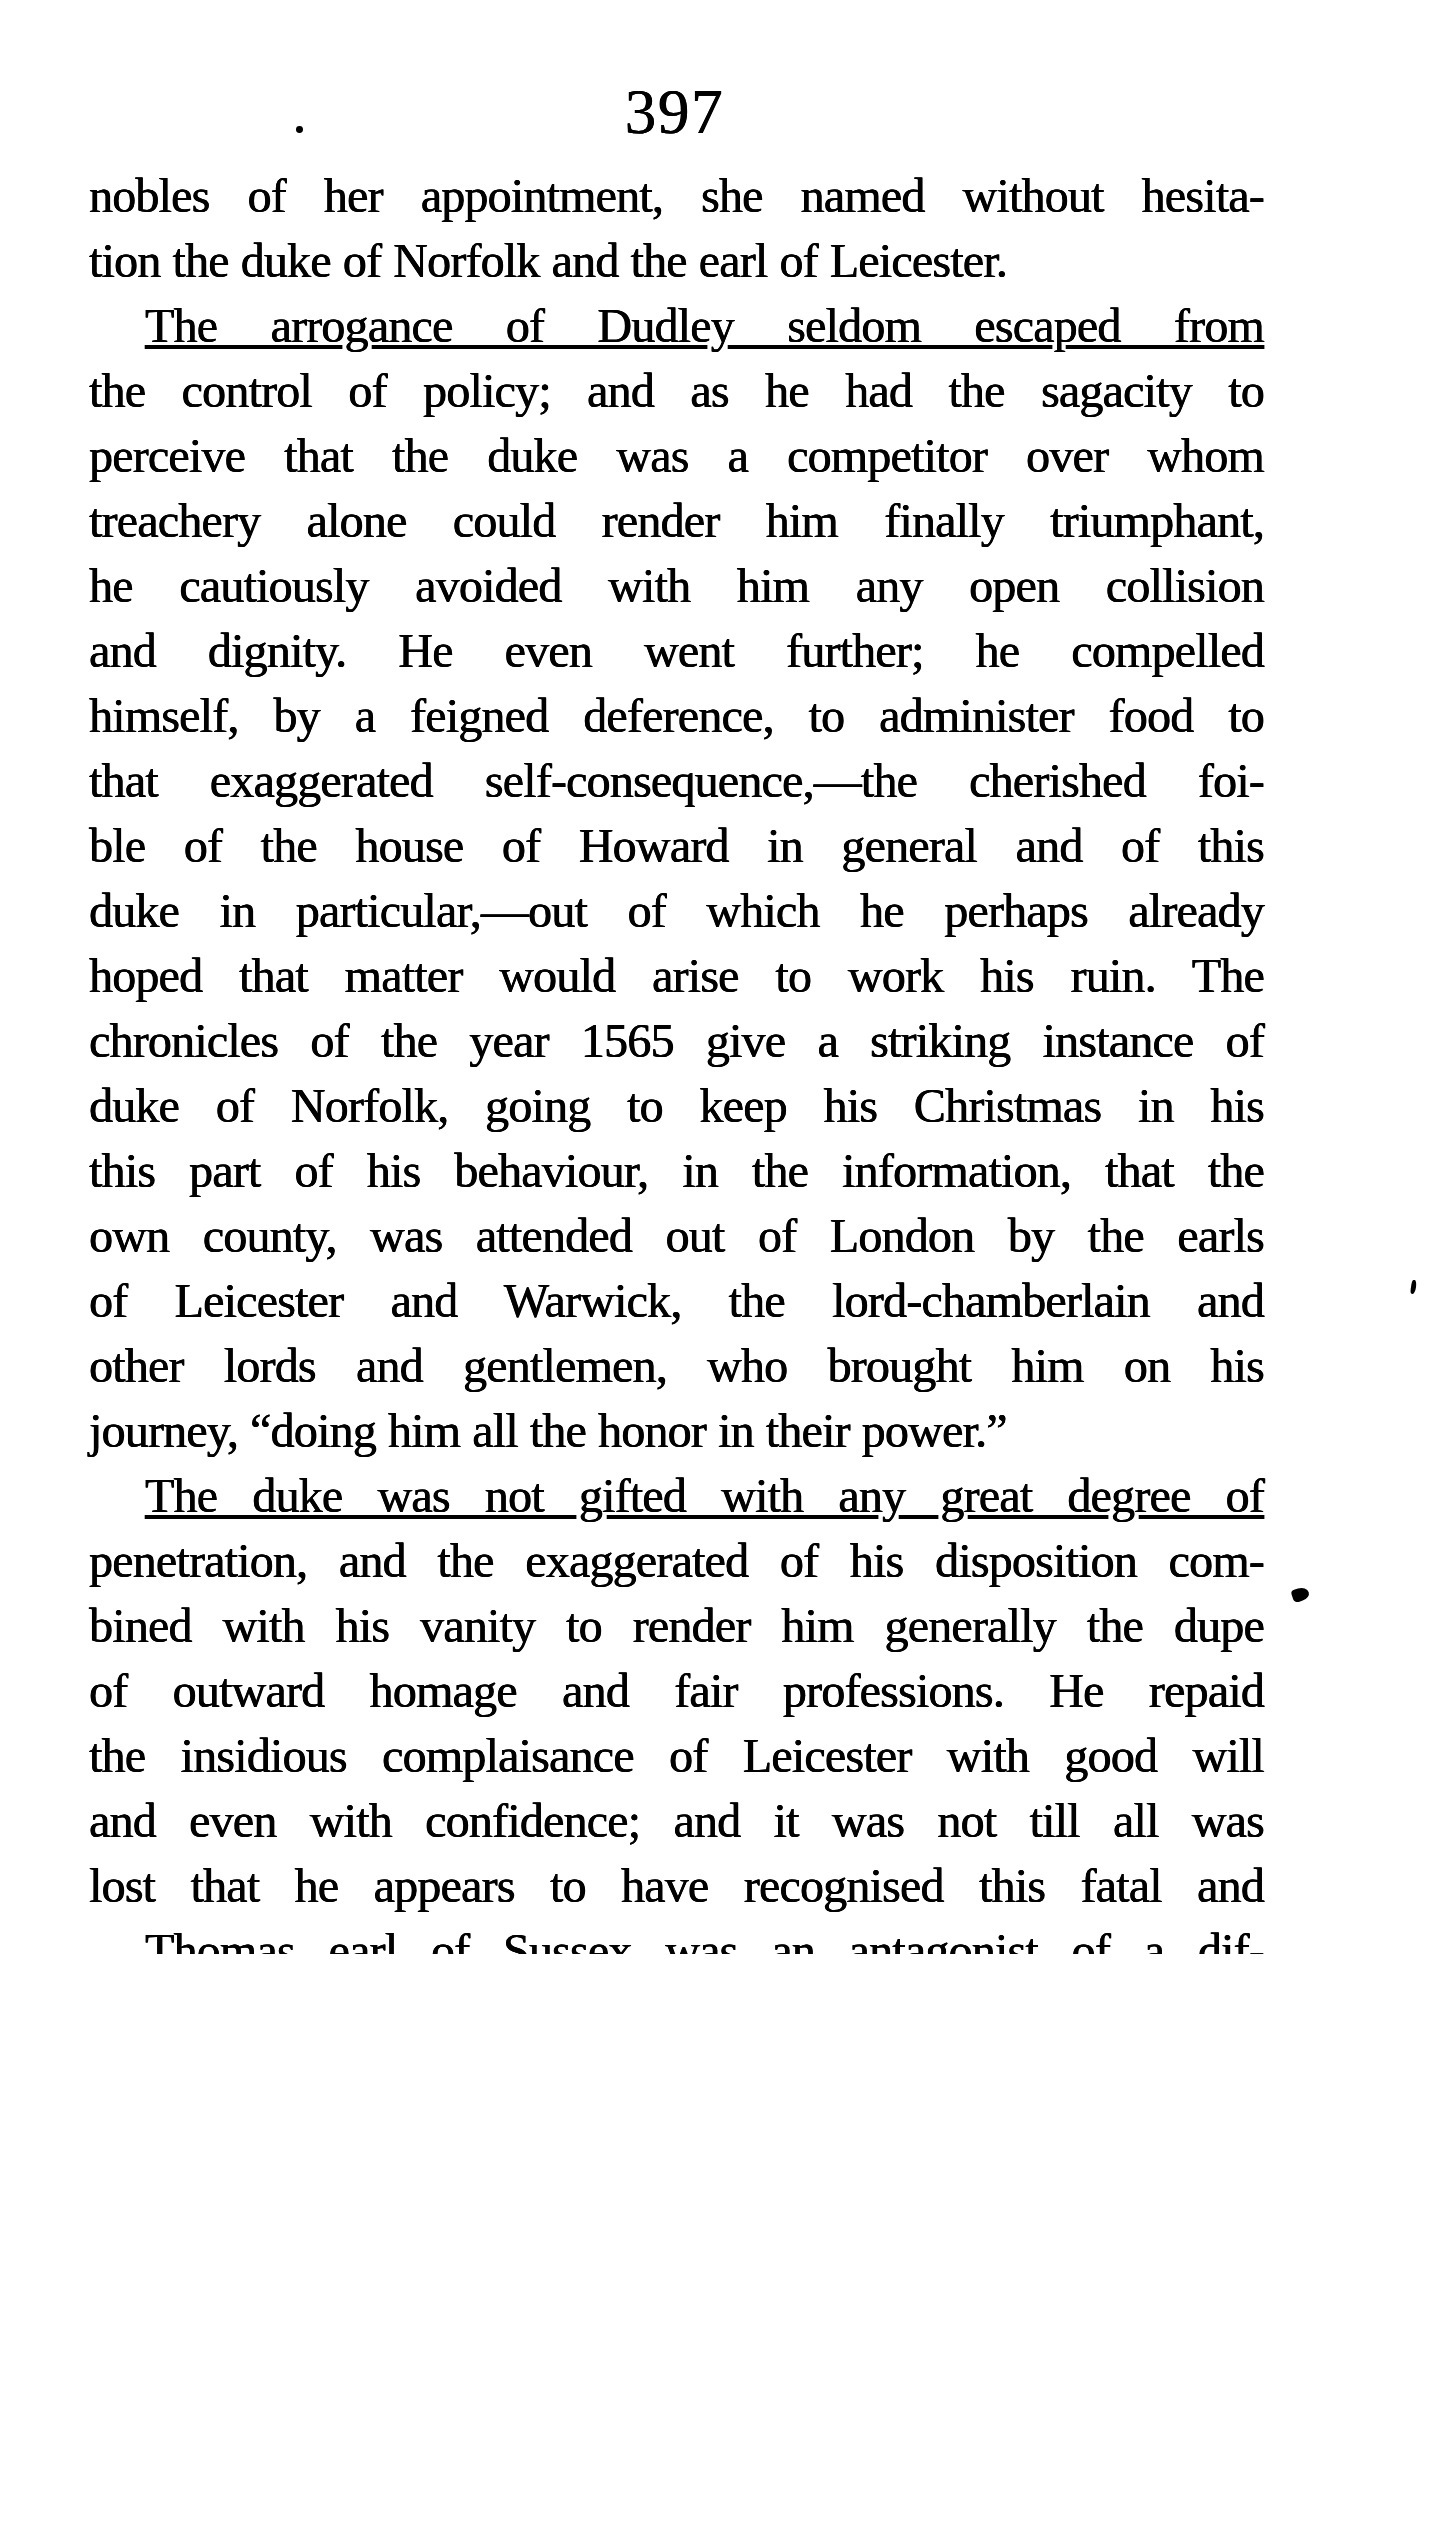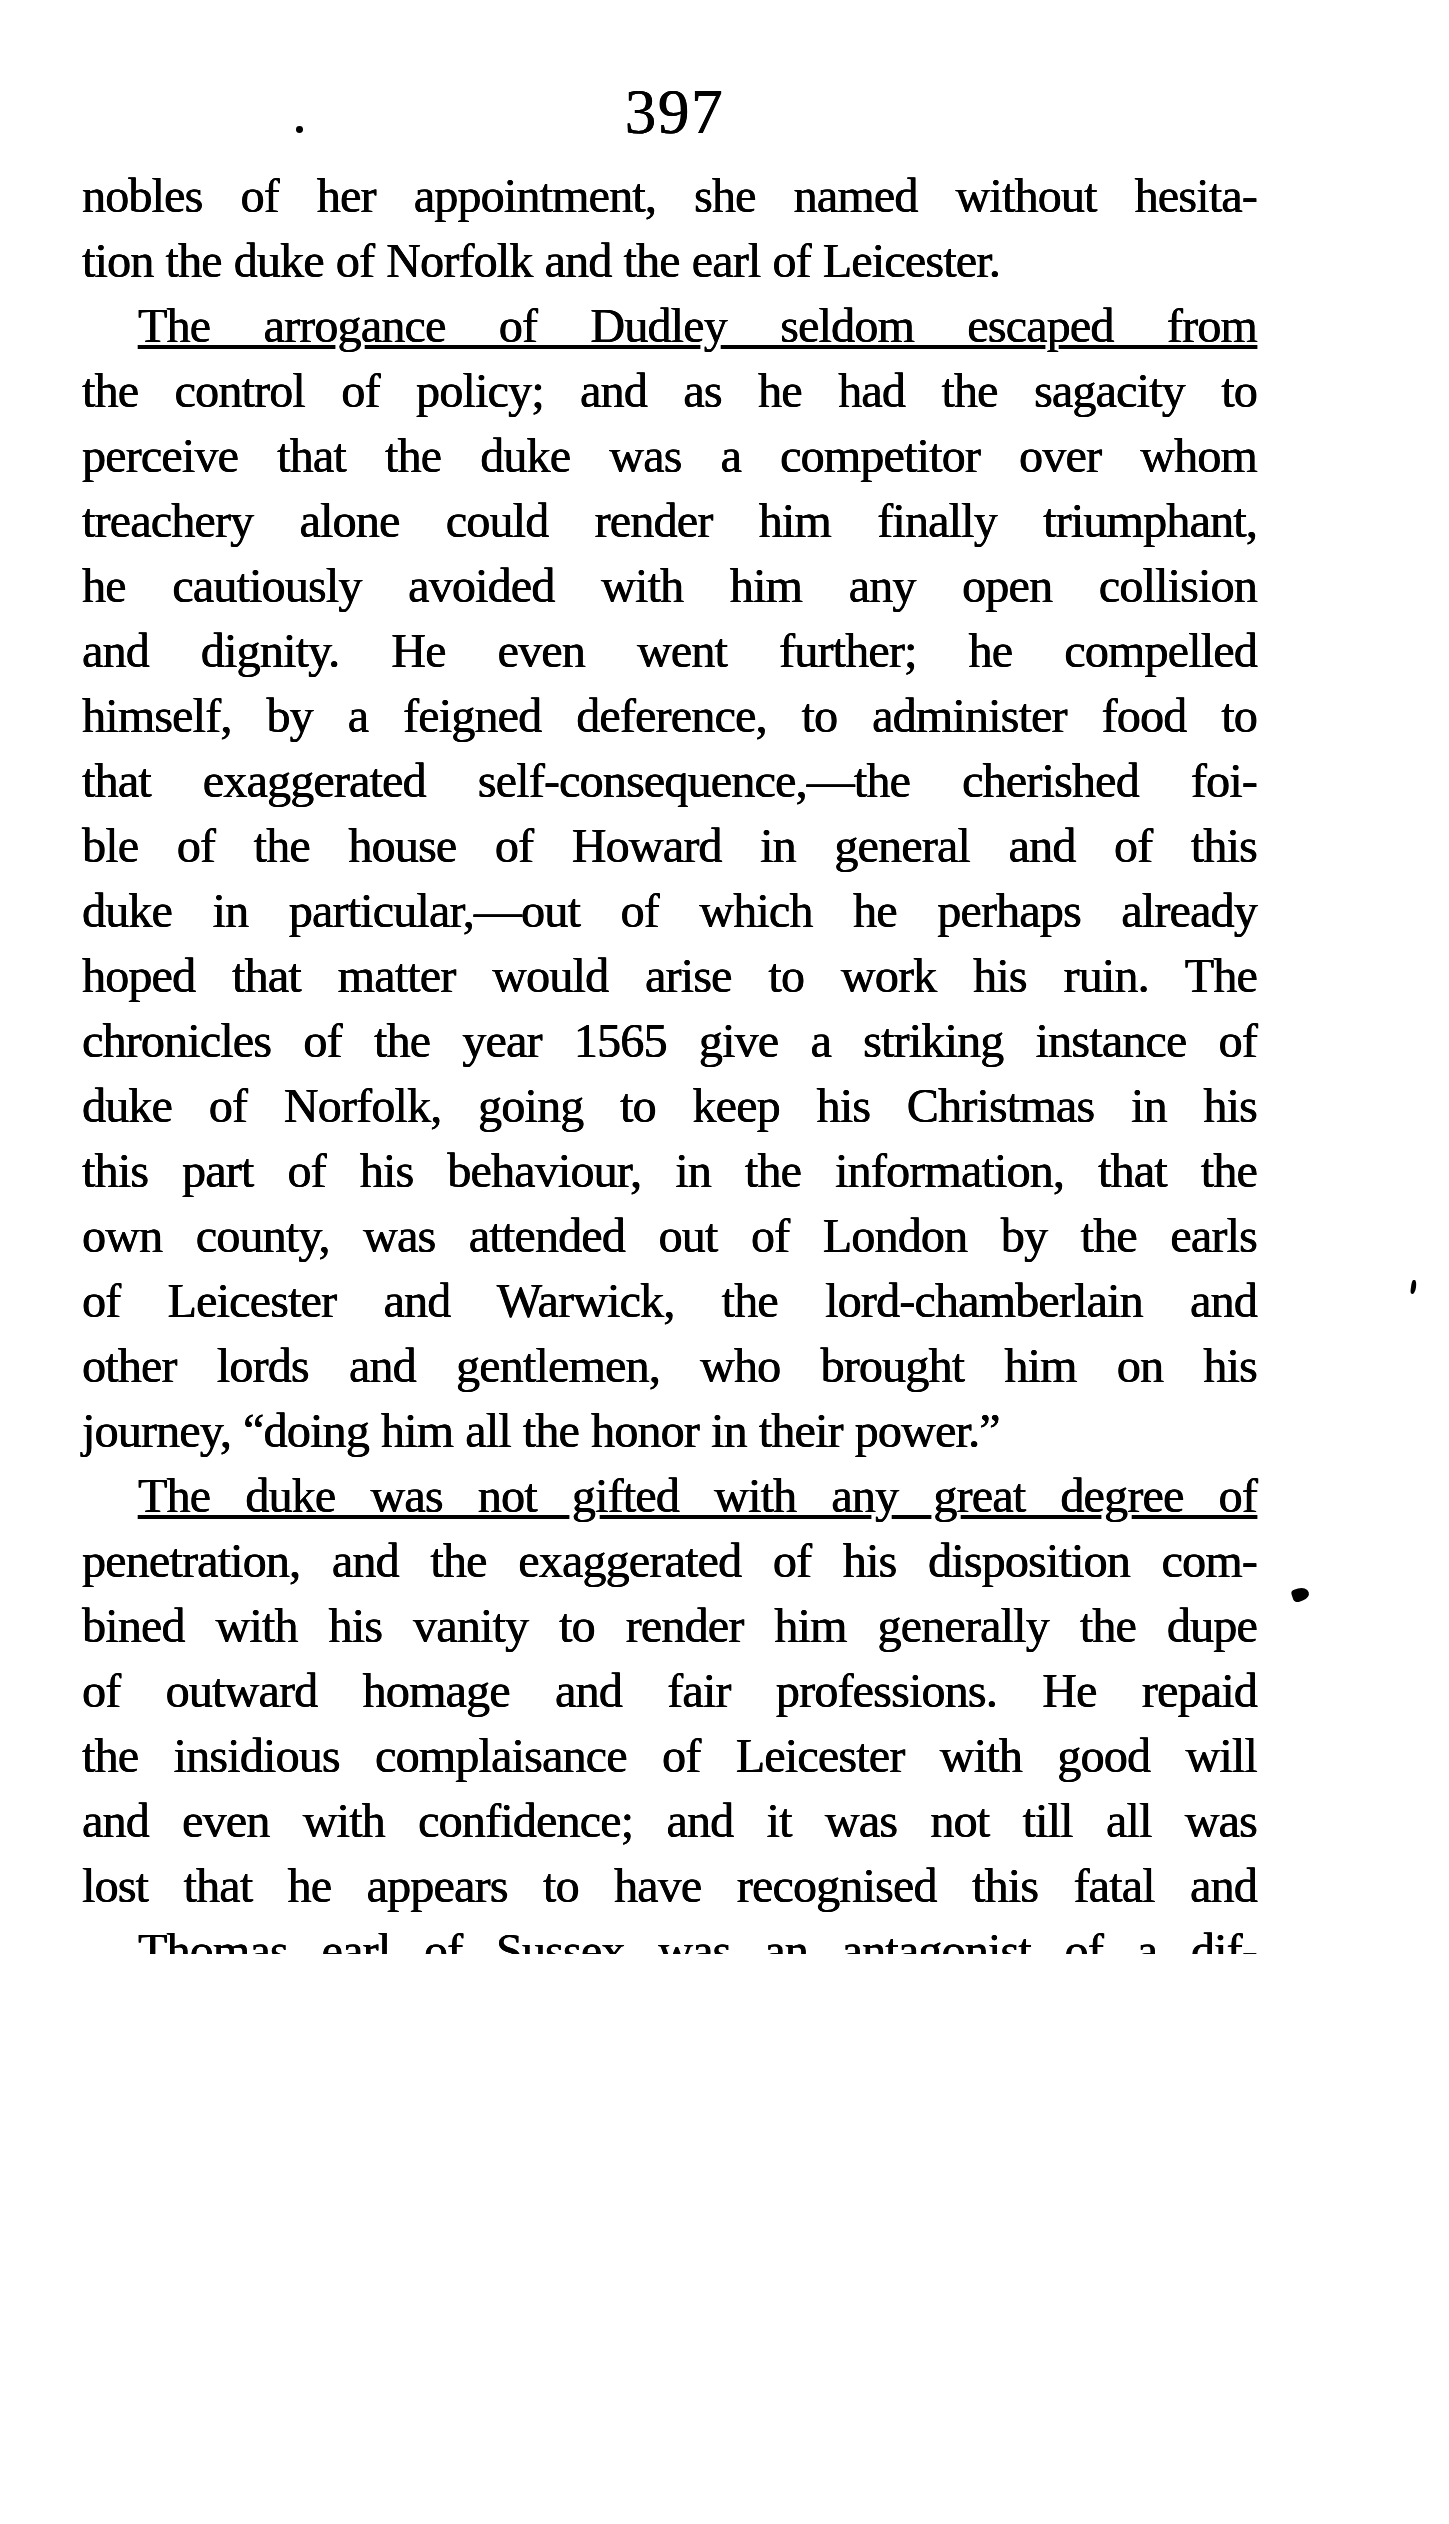--- a/index.html
+++ b/index.html
@@ -22,21 +22,21 @@
     top: 81px;
     width: 1175px;
     text-align: center;
     font-size: 63px;
     line-height: 1;
     letter-spacing: 1.7px;
     text-shadow: 0.4px 0 0 #000, -0.3px 0 0 #000;
   }
   .text-block {
     position: absolute;
-    left: 82px;
+    left: 89px;
     top: 163px;
     width: 1175px;
     font-size: 48px;
     letter-spacing: -0.8px;
     word-spacing: 0.8px;
     text-shadow: 0.4px 0 0 #000, -0.3px 0 0 #000;
   }
   .line {
     height: 65px;
     line-height: 65px;

